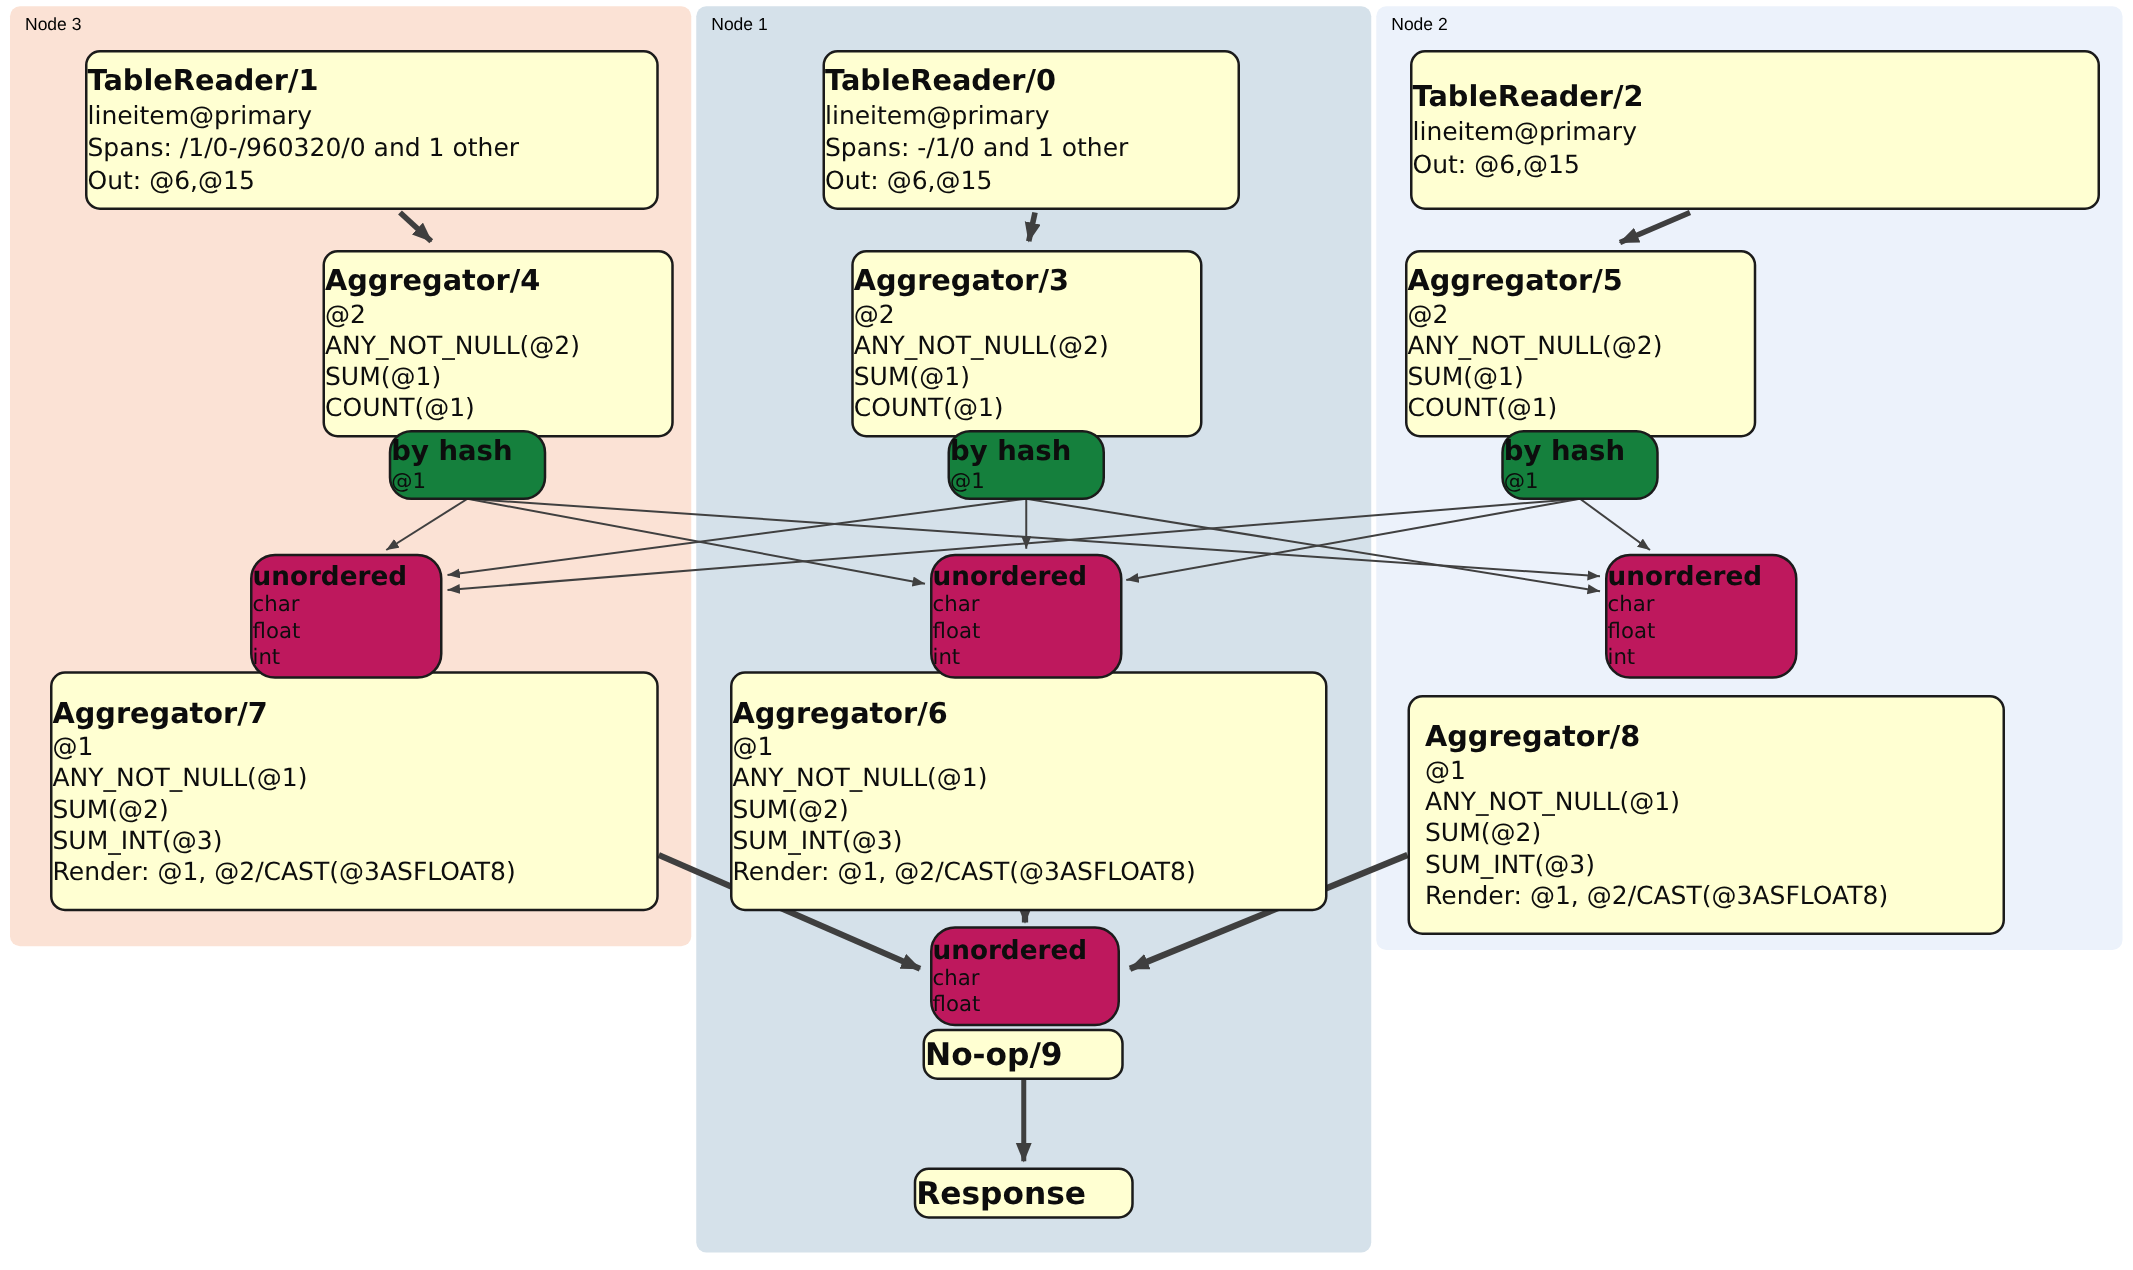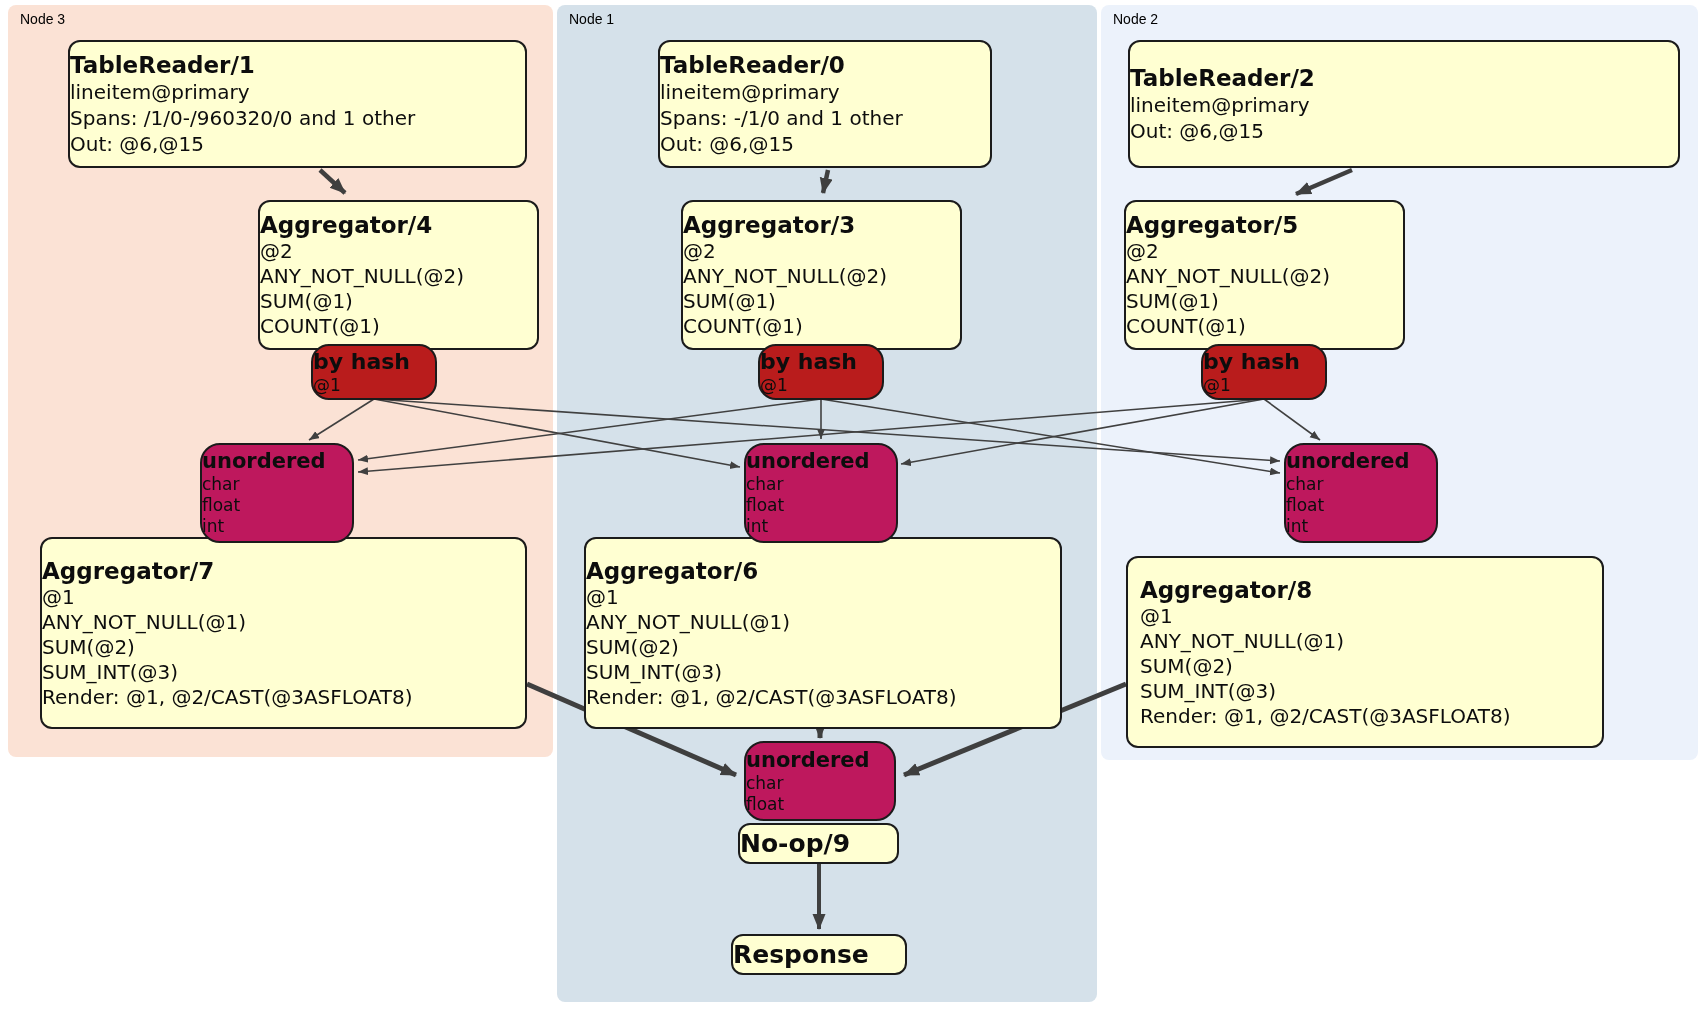--- a/index.html
+++ b/index.html
@@ -6,21 +6,21 @@
   .canvas{position:relative;width:1706px;height:1016px;background:#ffffff;overflow:hidden;
           font-family:"DejaVu Sans","Liberation Sans",sans-serif;color:#0d0d0d;}
   .region{position:absolute;border-radius:8px;z-index:0;}
   .region-label{position:absolute;font-family:"Liberation Sans",sans-serif;font-size:14px;color:#000;z-index:4;}
   svg.edges{position:absolute;left:0;top:0;z-index:1;}
   .box{position:absolute;box-sizing:border-box;background:#ffffd2;border:2px solid #1b1b1b;border-radius:12px;
        display:flex;flex-direction:column;align-items:flex-start;justify-content:center;text-align:center;z-index:2;}
   .box .bt{font-weight:700;font-size:23px;line-height:28px;white-space:nowrap;}
   .box .bl{font-size:20px;line-height:26px;white-space:nowrap;}
   .agg .bl{line-height:25px;}
-  .router{background:#b91c1c;border-radius:18px;z-index:3;}
+  .router{background:#15803d;border-radius:18px;z-index:3;}
   .router .bt{font-size:22px;line-height:26px;}
   .router .bl{font-size:17px;line-height:20px;}
   .sync{background:#be185d;border-radius:20px;z-index:3;}
   .sync .bt{font-size:21px;line-height:25px;}
   .sync .bl{font-size:17px;line-height:21px;}
   .terminal .bt{font-size:25px;line-height:30px;}
 </style>
 </head>
 <body>
 

